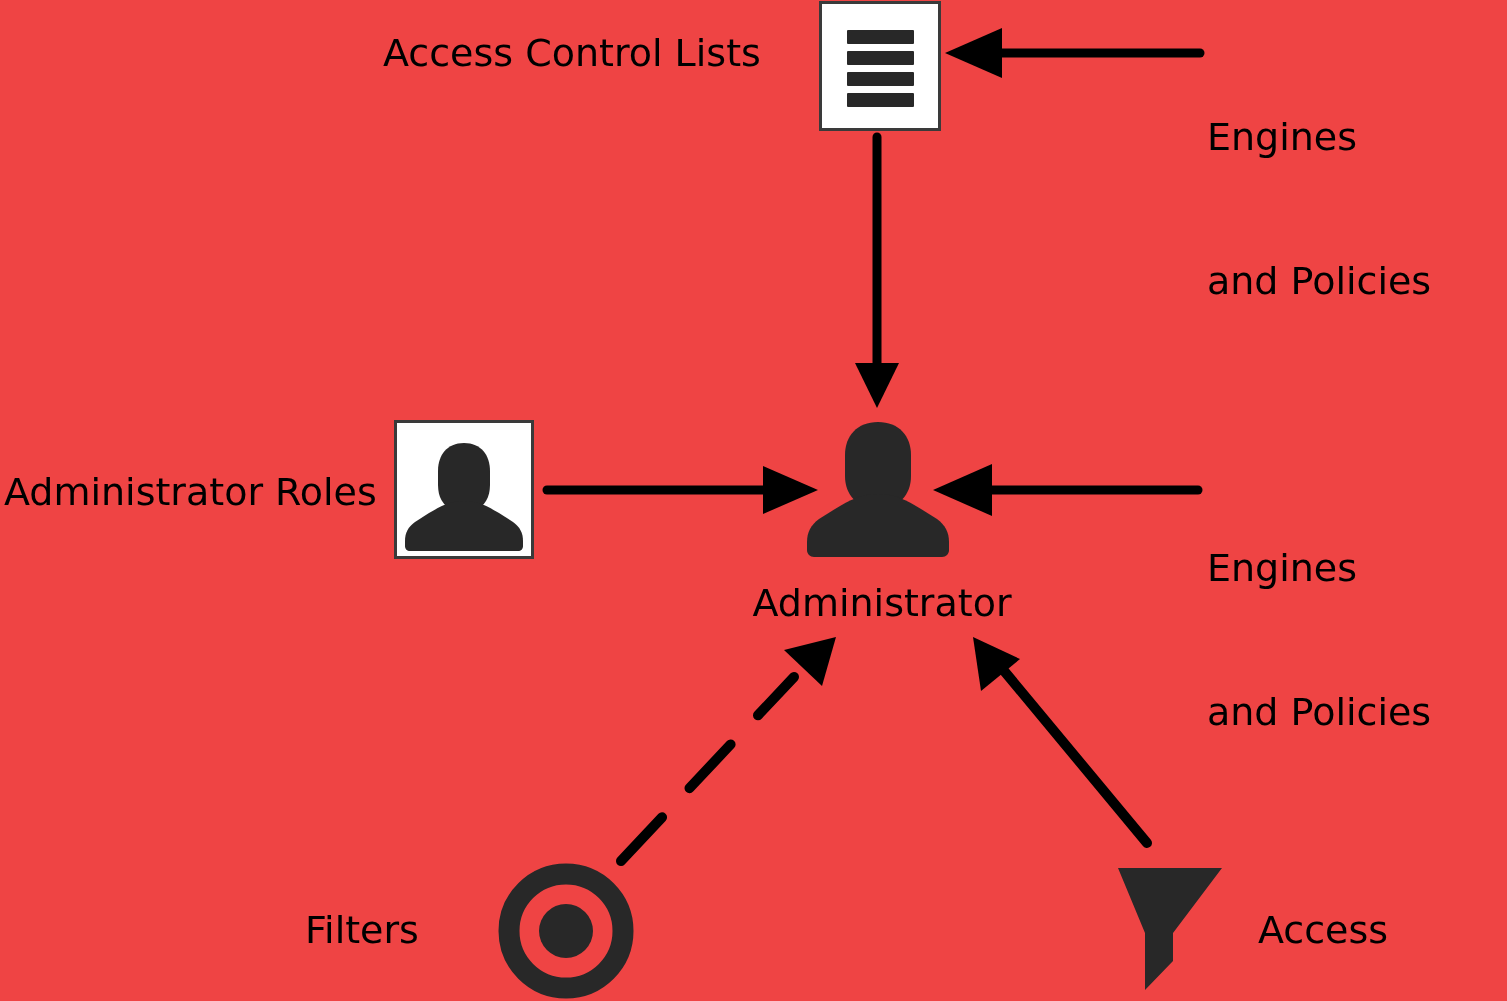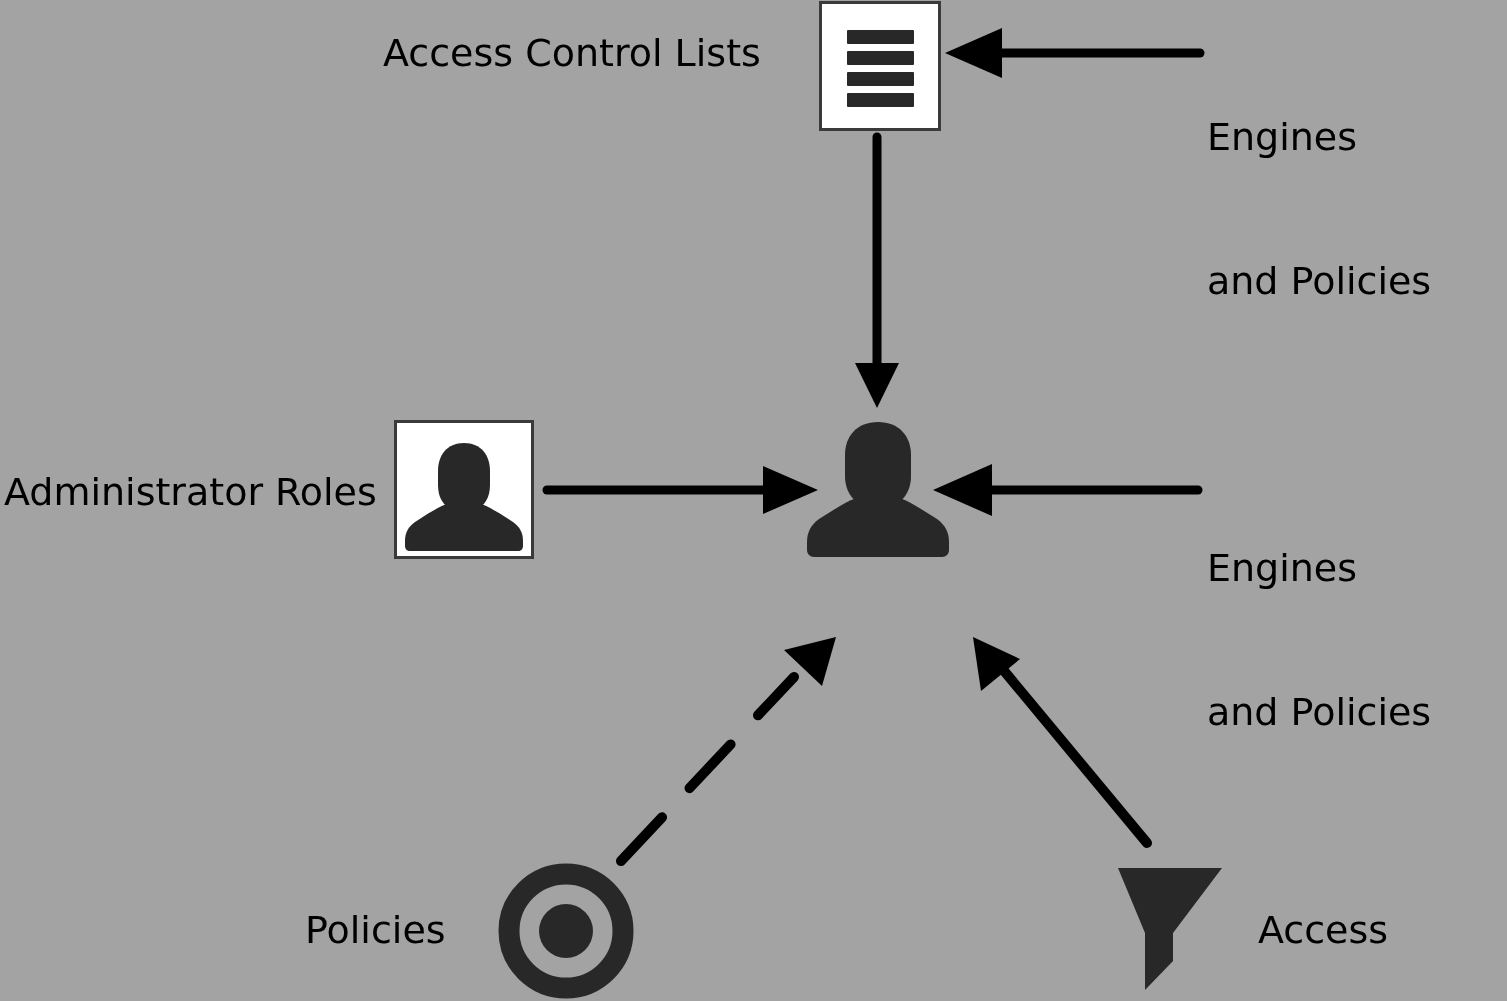--- a/index.html
+++ b/index.html
@@ -4,21 +4,21 @@
 <style>
   html, body {
     margin: 0;
     padding: 0;
     background: #ffffff;
   }
   #canvas {
     position: relative;
     width: 1507px;
     height: 1001px;
-    background: #a3a3a3;
+    background: #ef4444;
     overflow: hidden;
     font-family: "DejaVu Sans", "Liberation Sans", sans-serif;
   }
   #diagram-svg {
     position: absolute;
     left: 0;
     top: 0;
     width: 1507px;
     height: 1001px;
   }
@@ -204,18 +204,19 @@
     <div>and Policies</div>
   </div>
 
   <div class="lbl lbl-left" id="label-administrator-roles">Administrator Roles</div>
 
   <div class="lbl lbl-left" id="label-engines-policies-mid">
     <div>Engines</div>
     <div>and Policies</div>
   </div>
 
-
-  <div class="lbl lbl-left" id="label-domains">Policies</div>
+  <div class="lbl lbl-center" id="label-administrator">Administrator</div>
+
+  <div class="lbl lbl-left" id="label-domains">Filters</div>
 
   <div class="lbl lbl-left" id="label-filters">Access</div>
 
 </div>
 
 </body></html>

